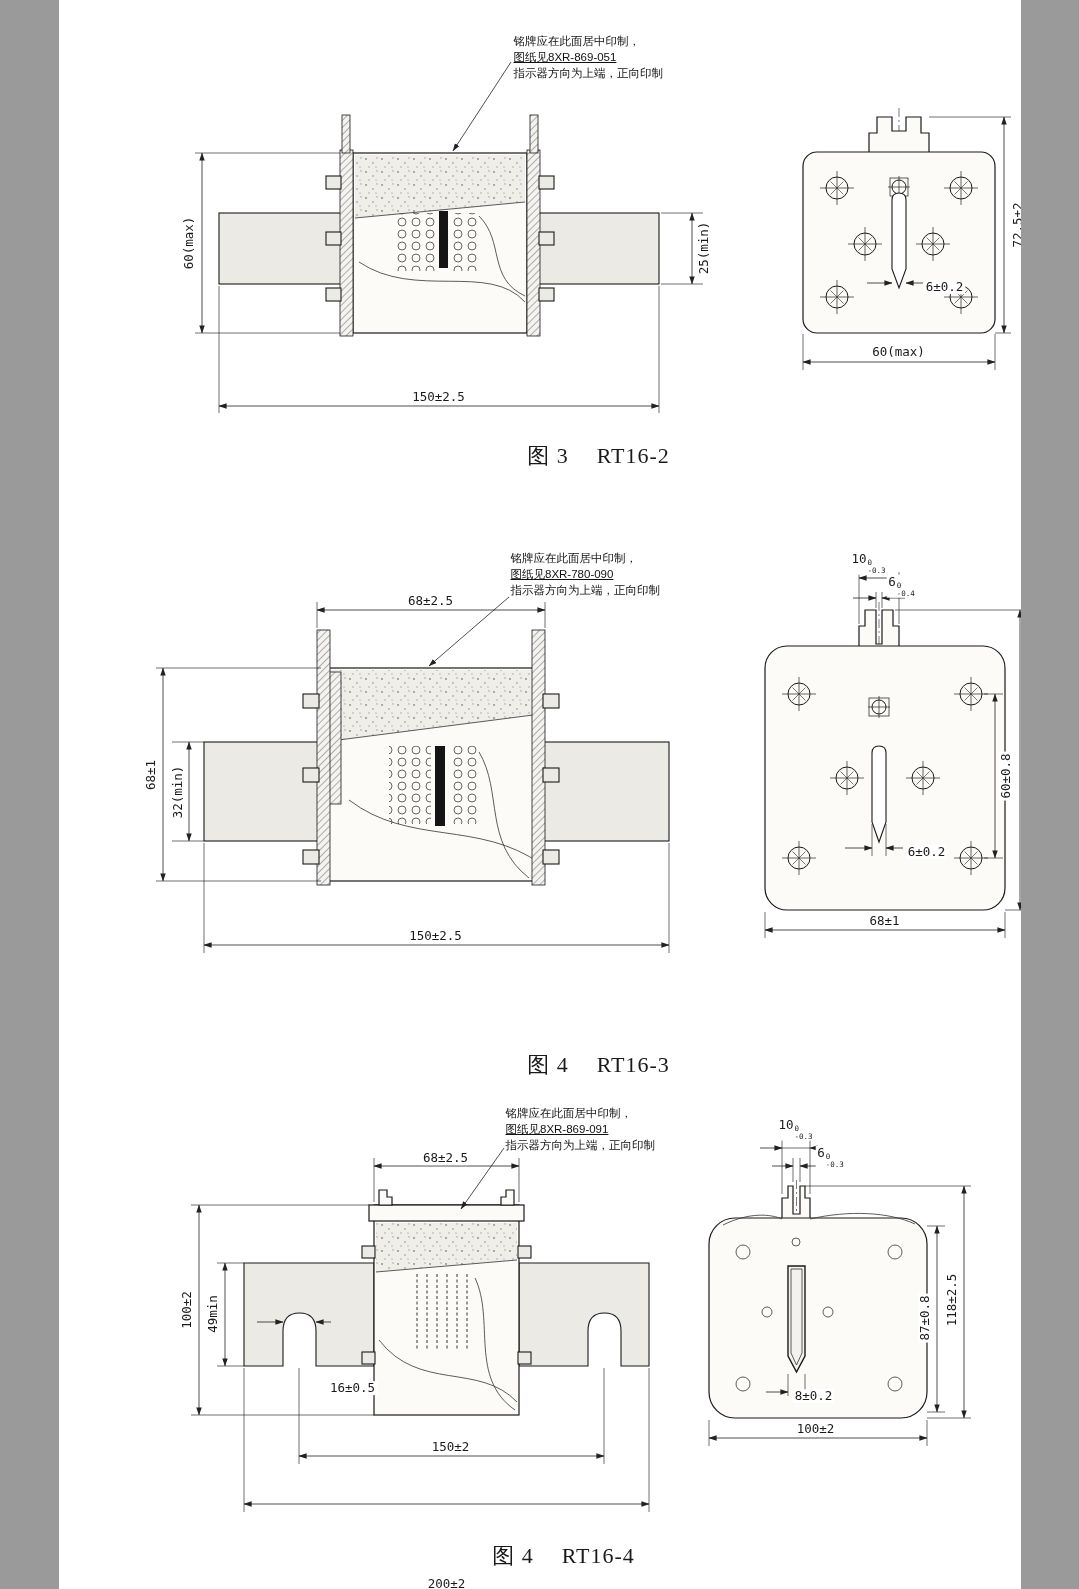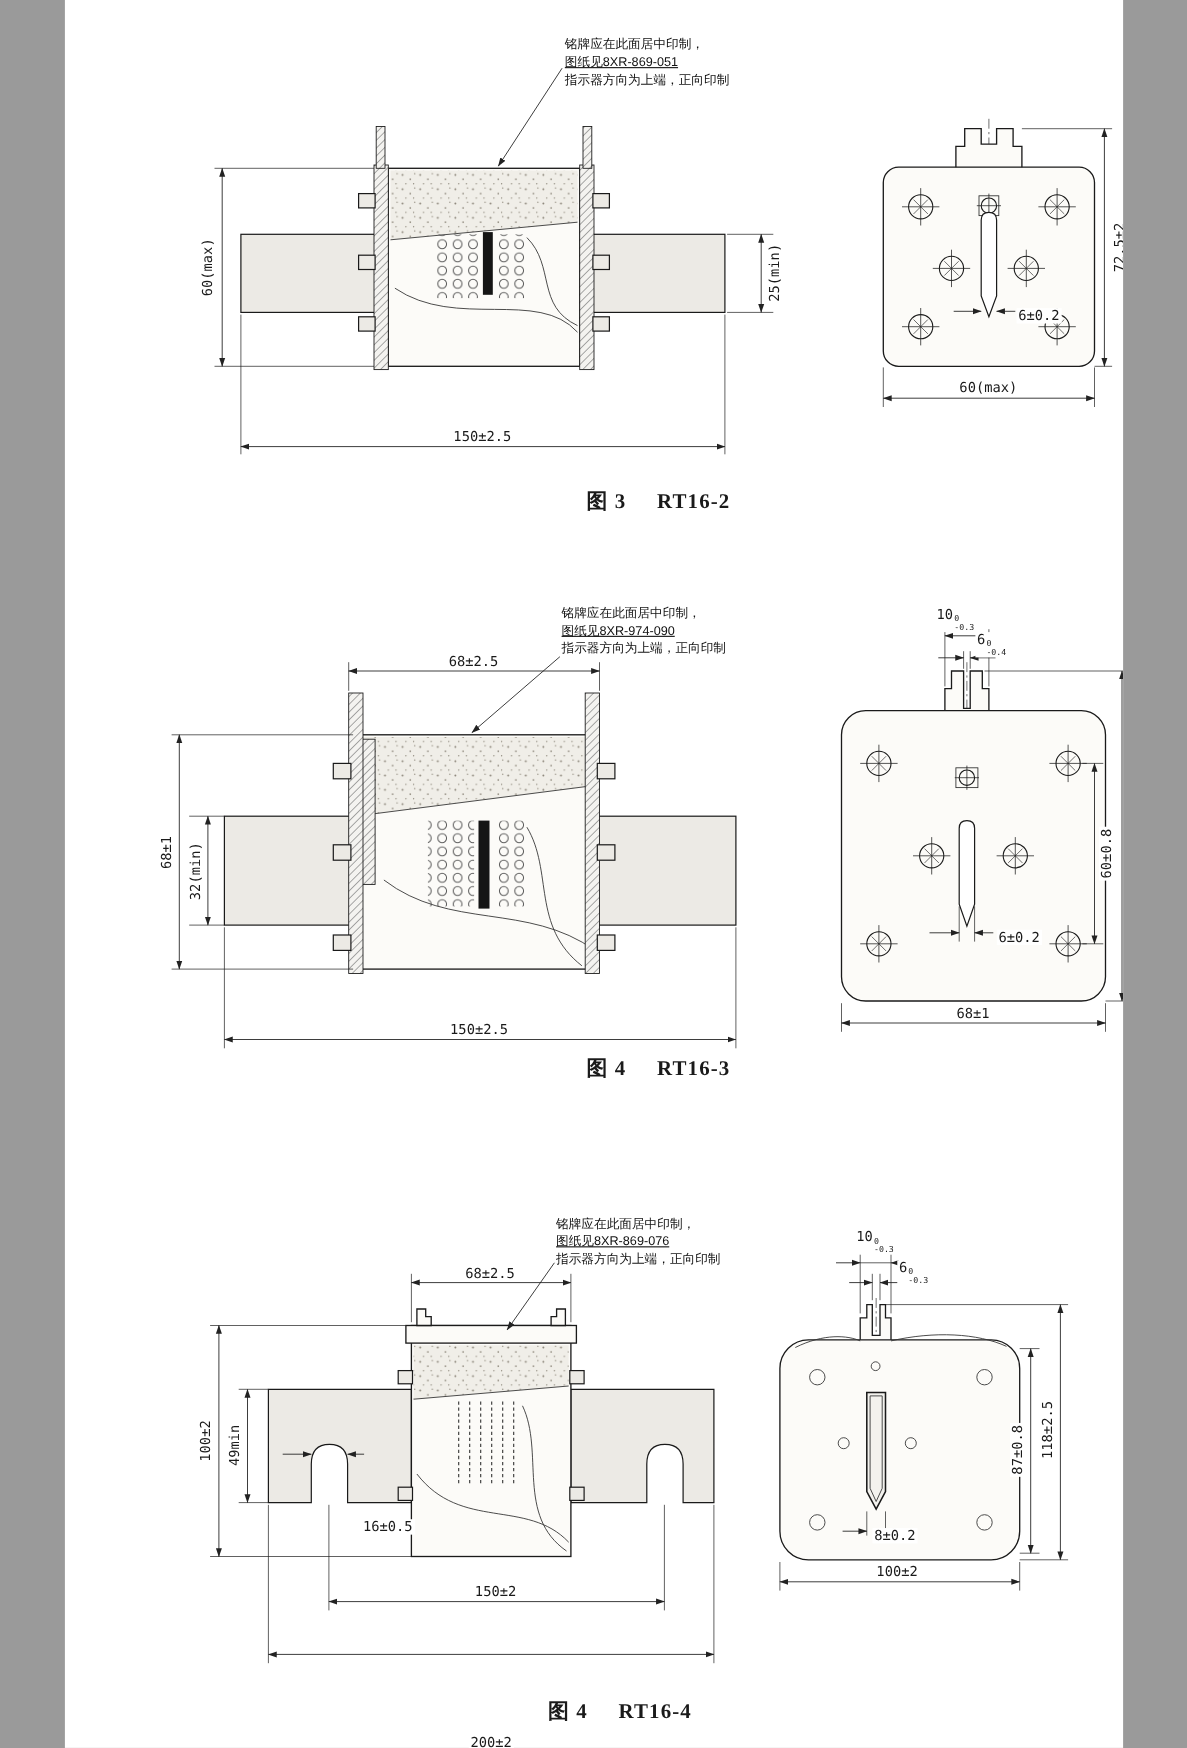--- a/index.html
+++ b/index.html
@@ -35,23 +35,22 @@
   .tolstack { display:inline-flex; flex-direction:column; font-size:7.5px;
               line-height:1.05; vertical-align:-2px; margin-left:1px; }
   .tolstack i { font-style:normal; }
   .note {
     position:absolute; font-family:"Liberation Sans", sans-serif;
     font-size:11.5px; line-height:1.4; color:#111; white-space:nowrap;
   }
   .note .ul { text-decoration:underline; }
   .caption {
     position:absolute; transform:translate(-50%,-50%);
-    font-size:19px; letter-spacing:1px; white-space:nowrap;
+    font-size:22px; letter-spacing:1px; white-space:nowrap;
     font-family:"Liberation Serif", serif;
-    font-weight:bold;
   }
   .caption .gap { display:inline-block; width:28px; }
 </style>
 </head>
 <body>
 
 <div class="page">
 
 <svg class="art" width="1079" height="1589" viewBox="0 0 1079 1589" xmlns="http://www.w3.org/2000/svg">
   <defs>
@@ -314,46 +313,46 @@
 <span class="lbl" style="left:380px;top:397px">150±2.5</span>
 <span class="lbl rot" style="left:959px;top:225px">72.5±2</span>
 <span class="lbl" style="left:886px;top:287px">6±0.2</span>
 <span class="lbl" style="left:840px;top:352px">60(max)</span>
 <div class="caption" style="left:540px;top:456px">
   <span>图 3</span><span class="gap"></span><span>RT16-2</span>
 </div>
 
 <div class="note" style="left:452px;top:550px">
   <div class="note-line">铭牌应在此面居中印制，</div>
-  <div class="note-line ul">图纸见8XR-974-090</div>
+  <div class="note-line ul">图纸见8XR-780-090</div>
   <div class="note-line">指示器方向为上端，正向印制</div>
 </div>
 <span class="lbl" style="left:372px;top:601px">68±2.5</span>
 <span class="lbl rot" style="left:92px;top:775px">68±1</span>
 <span class="lbl rot" style="left:119px;top:792px">32(min)</span>
 <span class="lbl" style="left:377px;top:936px">150±2.5</span>
 <span class="lbl" style="left:810px;top:563px"><span>10</span><span class="tolstack">
         <i>0</i>
         <i>-0.3</i>
       </span></span>
 <span class="lbl" style="left:843px;top:586px"><span>6</span><span class="tolstack">
         <i>0</i>
         <i>-0.4</i>
       </span></span>
 <span class="lbl rot" style="left:947px;top:776px">60±0.8</span>
 <span class="lbl rot" style="left:973px;top:760px">84.5±1.5</span>
 <span class="lbl" style="left:868px;top:852px">6±0.2</span>
 <span class="lbl" style="left:826px;top:921px">68±1</span>
-<div class="caption" style="left:540px;top:971px">
+<div class="caption" style="left:540px;top:1065px">
   <span>图 4</span><span class="gap"></span><span>RT16-3</span>
 </div>
 
 <div class="note" style="left:447px;top:1105px">
   <div class="note-line">铭牌应在此面居中印制，</div>
-  <div class="note-line ul">图纸见8XR-869-076</div>
+  <div class="note-line ul">图纸见8XR-869-091</div>
   <div class="note-line">指示器方向为上端，正向印制</div>
 </div>
 <span class="lbl" style="left:387px;top:1158px">68±2.5</span>
 <span class="lbl rot" style="left:128px;top:1310px">100±2</span>
 <span class="lbl rot" style="left:154px;top:1314px">49min</span>
 <span class="lbl" style="left:294px;top:1388px">16±0.5</span>
 <span class="lbl" style="left:392px;top:1447px">150±2</span>
 <span class="lbl" style="left:388px;top:1584px">200±2</span>
 <span class="lbl" style="left:737px;top:1129px"><span>10</span><span class="tolstack">
         <i>0</i>

